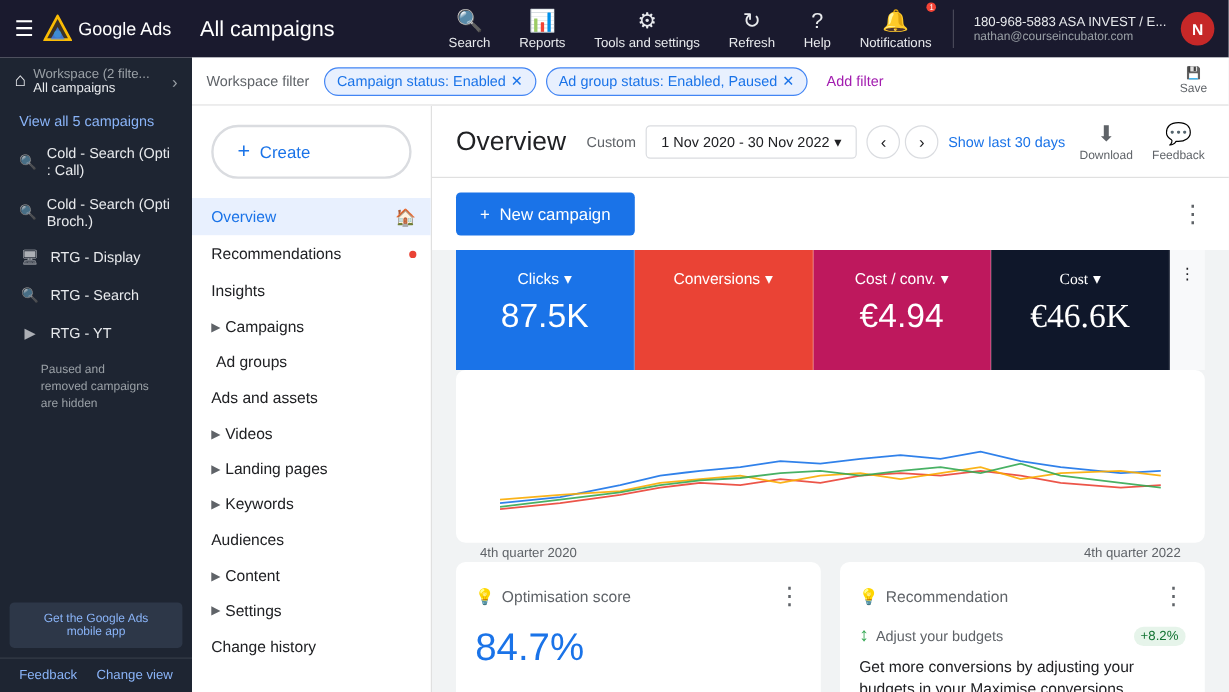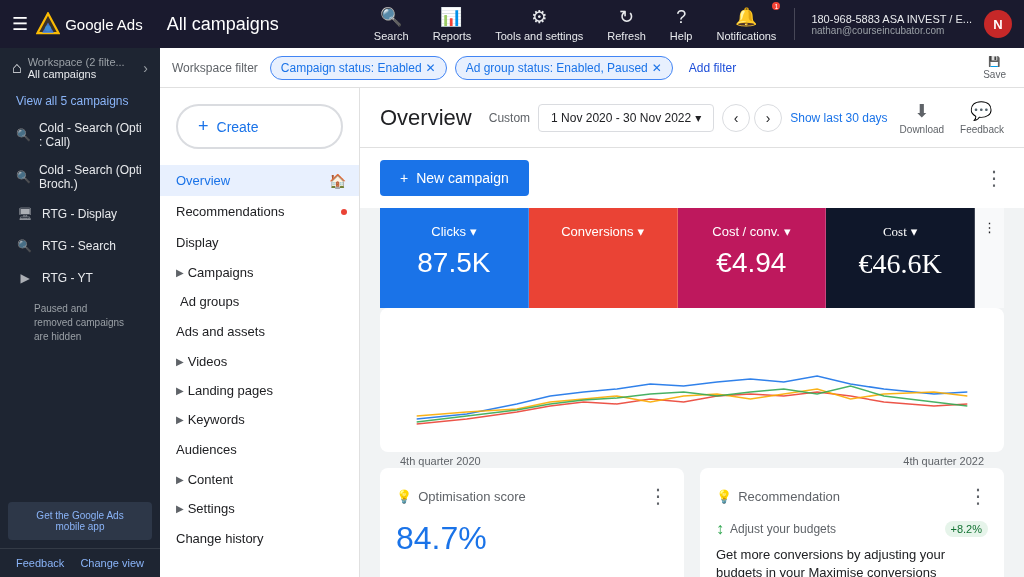--- a/index.html
+++ b/index.html
@@ -195,21 +195,21 @@
       cursor: pointer;
       background: white;
     }
     .filter-chip.active {
       background: #e8f0fe;
       border-color: #4285f4;
       color: #1a73e8;
     }
     .add-filter {
       font-size: 12px;
-      color: #1d4ed8;
+      color: #a21caf;
       cursor: pointer;
       padding: 4px 8px;
     }
     .save-btn {
       margin-left: auto;
       display: flex;
       flex-direction: column;
       align-items: center;
       gap: 2px;
       font-size: 10px;
@@ -661,21 +661,21 @@
 
         <div class="nav-menu-item active">
           <span>Overview</span>
           <span class="home-icon">🏠</span>
         </div>
         <div class="nav-menu-item">
           <span>Recommendations</span>
           <span class="dot"></span>
         </div>
         <div class="nav-menu-item">
-          <span>Display</span>
+          <span>Insights</span>
         </div>
         <div class="nav-section">
           <span class="nav-chevron">▶</span>
           <span>Campaigns</span>
         </div>
         <div class="nav-section">
           <span class="nav-chevron"> </span>
           <span>Ad groups</span>
         </div>
         <div class="nav-menu-item">

